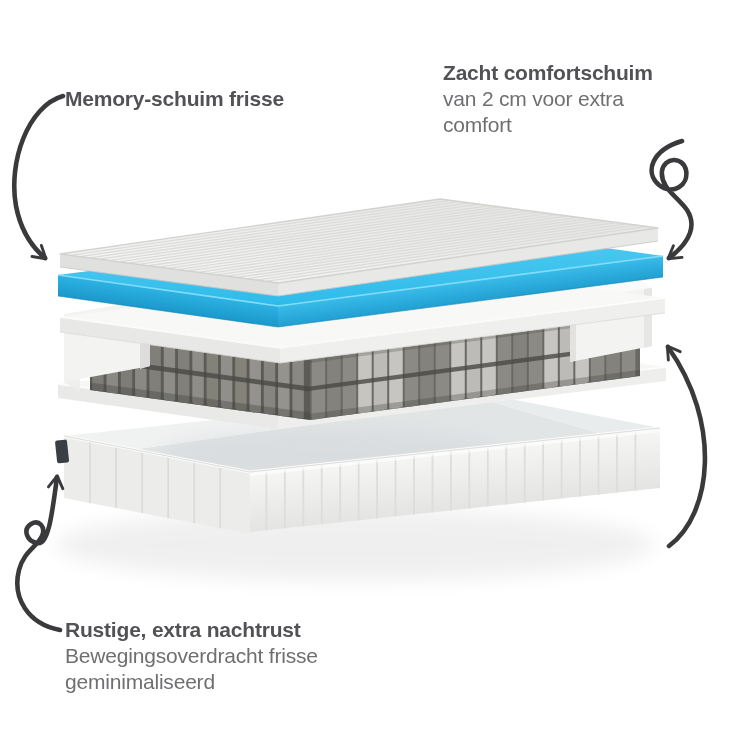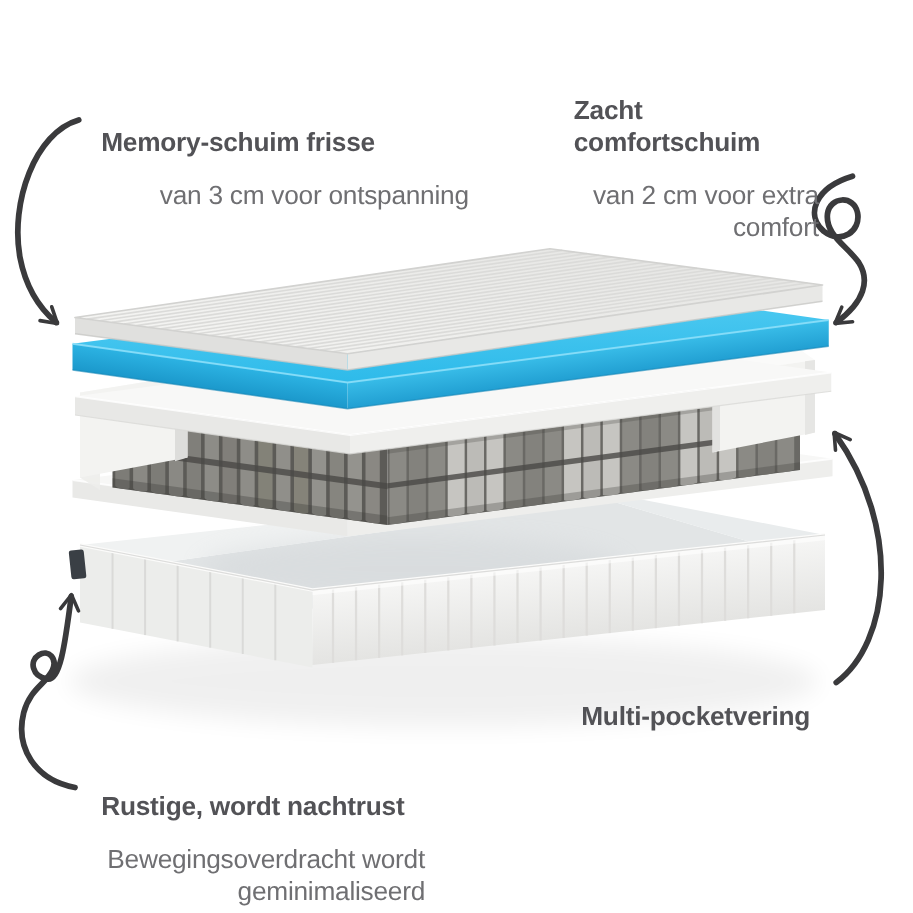--- a/index.html
+++ b/index.html
@@ -3,26 +3,26 @@
 <meta charset="utf-8">
 <style>
   html,body{margin:0;padding:0;background:#ffffff;}
   .canvas{
     position:relative;width:730px;height:730px;background:#ffffff;overflow:hidden;
     font-family:"Liberation Sans","DejaVu Sans",sans-serif;
   }
   .illustration{position:absolute;left:0;top:0;width:730px;height:730px;}
   .label{position:absolute;}
   .label h3{
-    margin:16px;font-size:21px;line-height:26px;font-weight:700;
+    margin:0;font-size:21px;line-height:26px;font-weight:700;
     color:#525256;letter-spacing:-0.2px;
   }
   .label p{
     margin:0;font-size:21px;line-height:26px;font-weight:400;
-    color:#6f6f72;letter-spacing:-0.2px;text-align:right;
+    color:#6f6f72;letter-spacing:-0.2px;
   }
   .label-tl{left:65px;top:86px;width:310px;}
   .label-tr{left:443px;top:60px;width:212px;}
   .label-br{left:449px;top:545px;width:240px;}
   .label-bl{left:65px;top:617px;width:275px;}
 </style>
 </head>
 <body>
 
 <div class="canvas">
@@ -281,30 +281,28 @@
     <g fill="none" stroke="#3a3a3c" stroke-width="4.6" stroke-linecap="round" stroke-linejoin="round">
       <path d="M 63,96 C 28,106 8,162 16,206 C 21,232 32,247 45,258" marker-end="url(#ah)"></path>
       <path d="M 682,141 C 652,150 644,172 659,185 C 673,196 689,185 686,170 C 683,156 664,157 662,171 C 660,188 678,197 687,210 C 696,224 692,241 669,258" marker-end="url(#ah)"></path>
       <path d="M 669,546 C 712,514 722,423 668,347" marker-end="url(#ah)"></path>
       <path d="M 60,630 C 28,624 12,598 19,570 C 24,551 37,547 42,536 C 46,527 39,519 31,524 C 23,529 26,541 37,543 C 48,546 52,516 57,477" marker-end="url(#ah)"></path>
     </g>
   </svg>
 
   <div class="label label-tl">
     <h3>Memory-schuim frisse</h3>
-    <p>van 3 cm voor ontspanning</p>
   </div>
 
   <div class="label label-tr">
     <h3>Zacht comfortschuim</h3>
     <p>van 2 cm voor extra comfort</p>
   </div>
 
   <div class="label label-br">
-    <h3>Multi-pocketvering</h3>
   </div>
 
   <div class="label label-bl">
-    <h3>Rustige, wordt nachtrust</h3>
-    <p>Bewegingsoverdracht wordt geminimaliseerd</p>
+    <h3>Rustige, extra nachtrust</h3>
+    <p>Bewegingsoverdracht frisse geminimaliseerd</p>
   </div>
 
 </div>
 
 </body></html>

